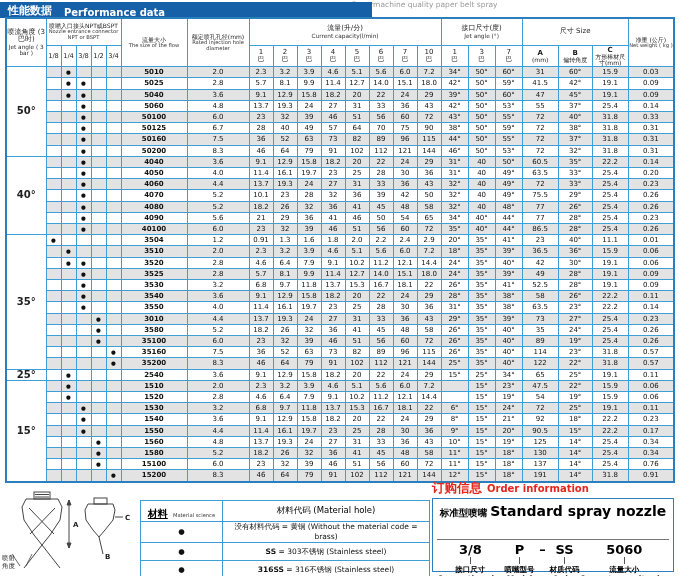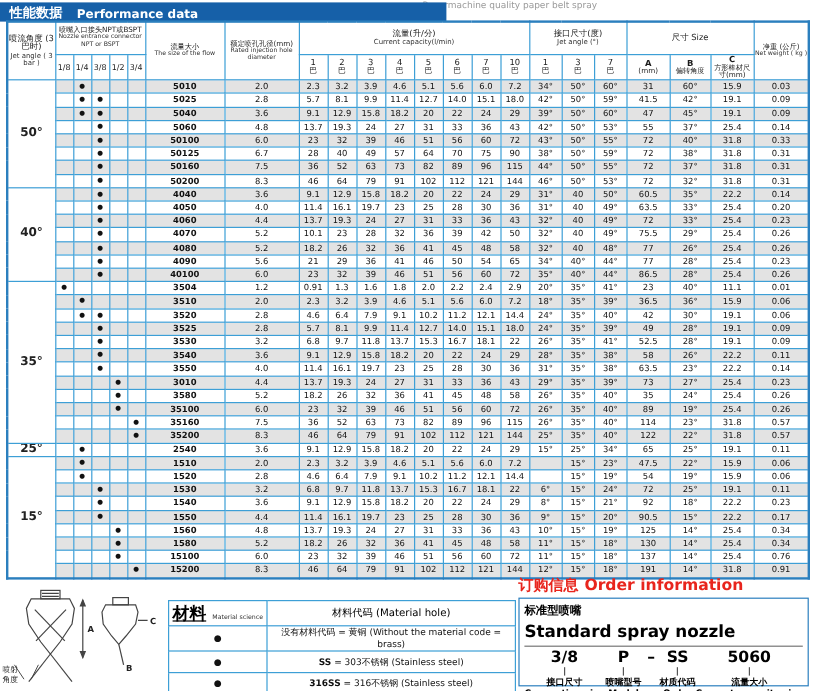--- a/index.html
+++ b/index.html
@@ -35,32 +35,32 @@
   td.conn-cell{font-size:5.5px;}
   
   .diagram{position:absolute;left:2px;top:490px;width:133px;height:84px;}
   .diagram text{font-size:6.5px;fill:#222;}
   .diagram .dim{font-weight:bold;font-size:7px;}
   table.material{position:absolute;left:140px;top:500px;width:290px;border-collapse:collapse;
     border:1.5px solid #2b7fbe;}
   table.material th,table.material td{border:1px solid #3d9fd6;text-align:center;padding:0;background:#fff;}
   table.material th{height:20px;font-weight:normal;}
   table.material td{height:17px;font-size:7.5px;}
-  .mat-cn{font-size:14px;font-weight:bold;text-decoration:underline;}
+  .mat-cn{font-size:10px;font-weight:bold;text-decoration:underline;}
   .mat-en{font-size:5.2px;color:#333;}
   .mat-code-h{font-size:8.5px;}
   .mat-dot{font-size:7px;}
   .mat-bold{font-weight:bold;}
   .order-title{position:absolute;left:432px;top:480px;display:flex;align-items:baseline;gap:5px;}
   .order-title-cn{color:#e8251d;font-weight:bold;font-size:12.5px;}
-  .order-title-en{color:#e8251d;font-weight:bold;font-size:13px;}
+  .order-title-en{color:#e8251d;font-weight:bold;font-size:10px;}
   .order-box{position:absolute;left:432px;top:498px;width:242px;height:74px;box-sizing:border-box;
     border:1.5px solid #2b7fbe;background:#fff;padding:2px 4px 0 4px;}
   .order-head{display:flex;justify-content:center;align-items:baseline;gap:3px;
-    border-bottom:1px solid #777;padding:2px 0 3px 0;flex-direction:column;}
+    border-bottom:1px solid #777;padding:2px 0 19px 0;}
   .order-head-cn{font-size:9.5px;font-weight:bold;}
   .order-head-en{font-size:14px;font-weight:bold;}
   .order-parts{display:flex;margin-top:2px;}
   .order-col{display:flex;flex-direction:column;align-items:center;}
   .order-col .code{font-size:13px;font-weight:bold;line-height:15px;}
   .order-col .tick{width:1px;height:7px;background:#555;margin:0 0 1px 0;}
   .order-col .lab-cn{font-size:7.5px;font-weight:bold;line-height:9px;white-space:nowrap;}
   .order-col .lab-en{font-size:7.5px;font-weight:bold;line-height:9px;white-space:nowrap;}
   .order-dash{font-size:13px;font-weight:bold;width:14px;text-align:center;line-height:15px;}
   .c0{width:40px;}.cc{width:15px;}.cf{width:66px;}.ch{width:62px;}.ccap{width:24px;}

